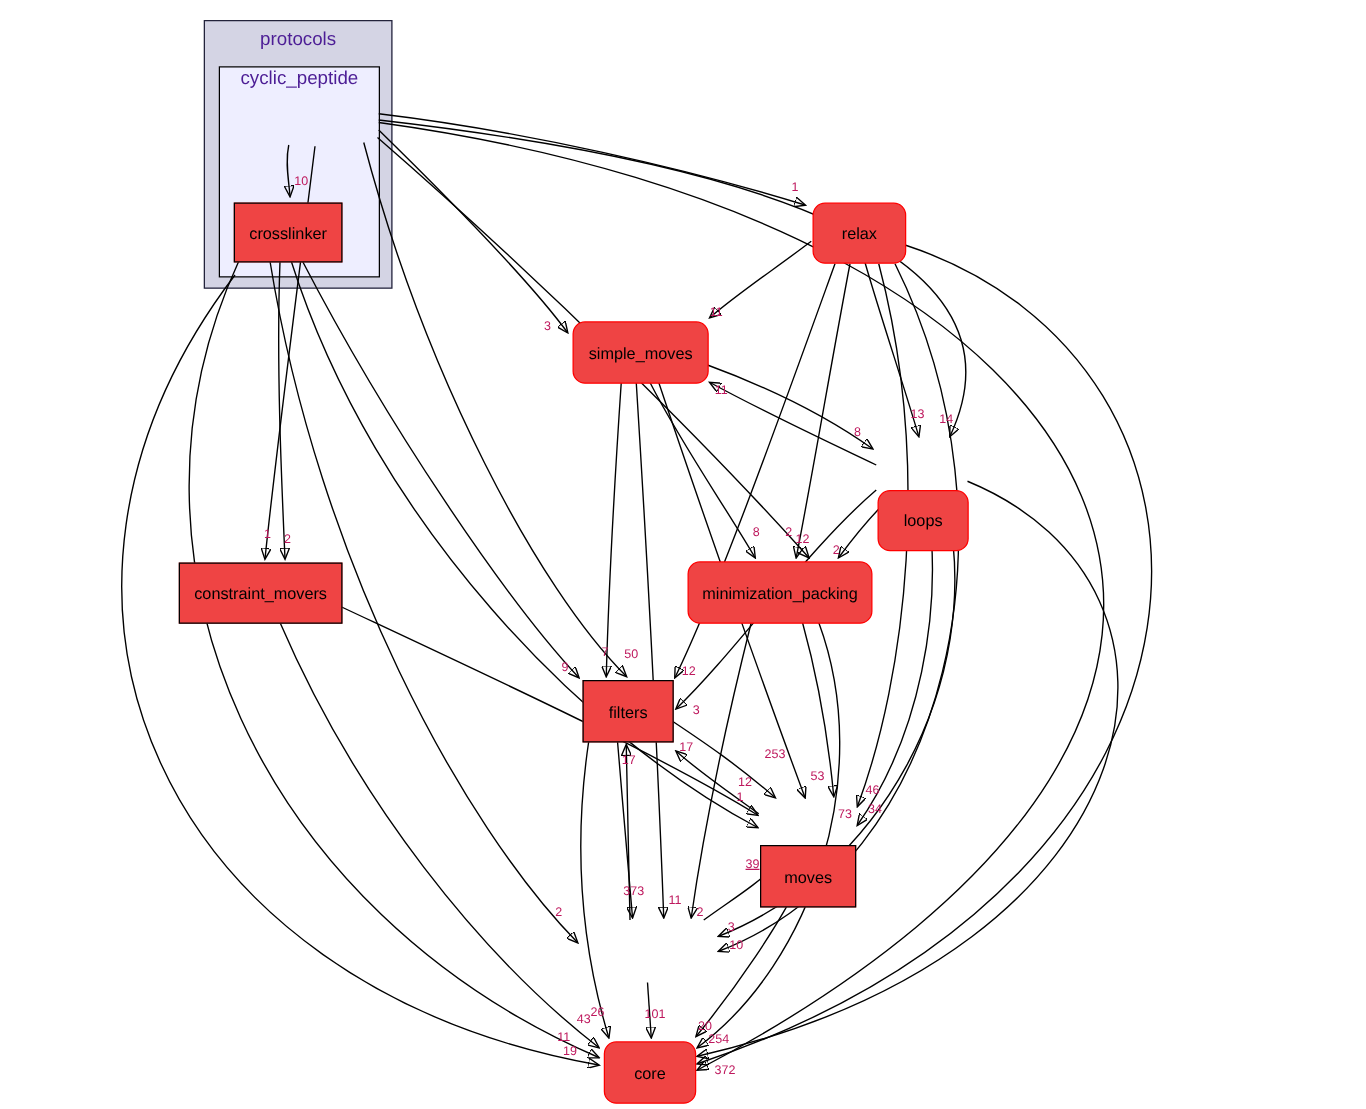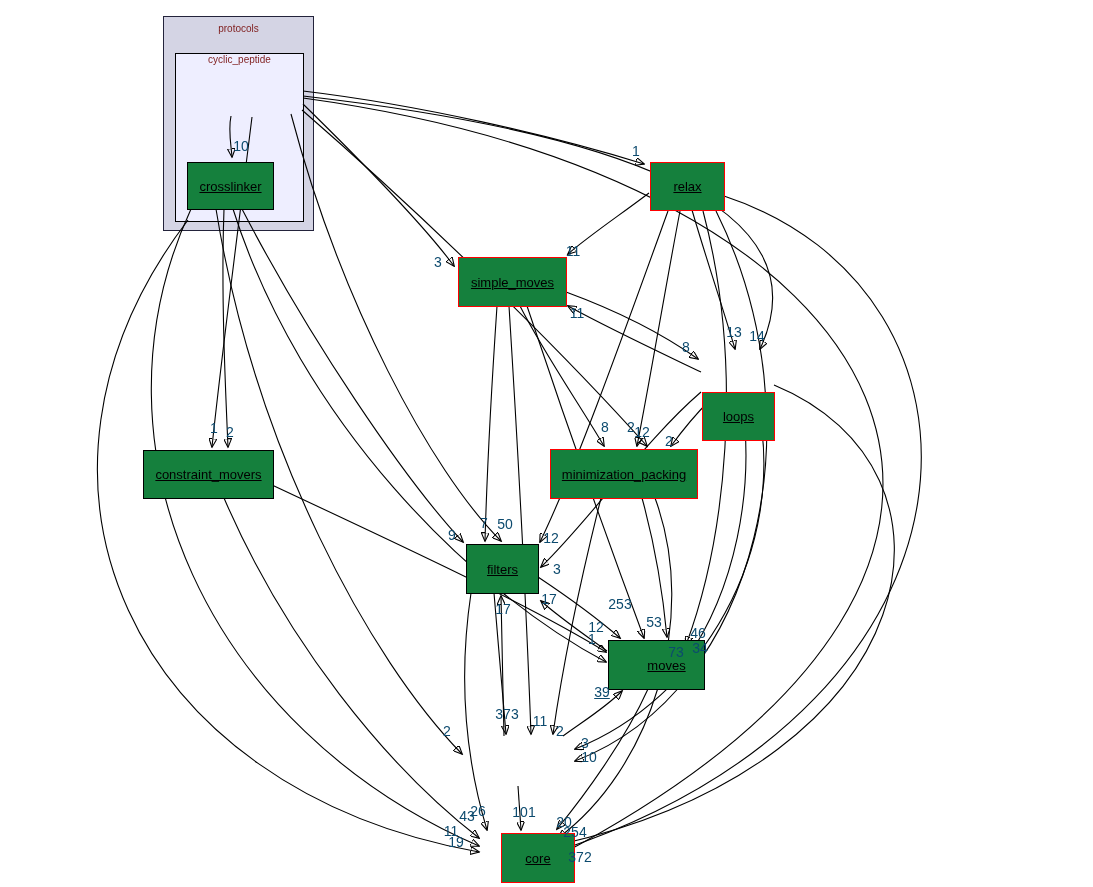--- a/index.html
+++ b/index.html
@@ -1,28 +1,28 @@
 <!DOCTYPE html>
 <html><head>
 <meta charset="utf-8">
 <style>
   html,body{margin:0;padding:0;background:#ffffff;}
   .stage{position:relative;width:1093px;height:887px;background:#ffffff;
          font-family:"Liberation Sans",sans-serif;overflow:hidden;}
   .cluster-outer{position:absolute;background:#d4d4e4;border:1px solid #23233b;z-index:1;}
   .cluster-inner{position:absolute;background:#eeeeff;border:1px solid #000000;z-index:2;}
-  .cluster-label{display:block;text-align:center;font-size:10px;color:#7f1d1d;}
+  .cluster-label{display:block;text-align:center;font-size:15px;color:#4c1d95;}
   .edge-svg{position:absolute;left:0;top:0;z-index:4;pointer-events:none;}
   .edge-svg path{fill:none;stroke:#000000;stroke-width:1.1px;}
-  .node{position:absolute;background:#15803d;border:1px solid #000000;z-index:5;
+  .node{position:absolute;background:#ef4444;border:1px solid #000000;z-index:5;
         display:flex;align-items:center;justify-content:center;
-        font-size:13px;color:#000;cursor:pointer;text-decoration:underline;}
-  .node.red{border-color:#ff0000;}
+        font-size:13px;color:#000;cursor:pointer;}
+  .node.red{border-color:#ff0000;border-radius:10px;}
   .edge-label{position:absolute;transform:translate(-50%,-50%);z-index:6;
-              font-size:14px;color:#0c4a6e;white-space:nowrap;line-height:1;}
+              font-size:10px;color:#be185d;white-space:nowrap;line-height:1;}
 </style>
 </head>
 <body>
 
 <div class="stage">
 
   <div class="cluster-outer" style="left:163px;top:16px;width:149px;height:213px;">
     <span class="cluster-label" style="margin-top:6px;">protocols</span>
   </div>
   <div class="cluster-inner" style="left:175px;top:53px;width:127px;height:167px;">
@@ -98,24 +98,24 @@
   </div>
   <div class="node red" style="left:550px;top:449px;width:146px;height:48px;">
     <span>minimization_packing</span>
   </div>
   <div class="node" style="left:143px;top:450px;width:129px;height:47px;">
     <span>constraint_movers</span>
   </div>
   <div class="node" style="left:466px;top:544px;width:71px;height:48px;">
     <span>filters</span>
   </div>
-  <div class="node" style="left:608px;top:640px;width:75px;height:48px;padding-left:20px;">
+  <div class="node" style="left:608px;top:676px;width:75px;height:48px;">
     <span>moves</span>
   </div>
-  <div class="node red" style="left:501px;top:833px;width:72px;height:48px;text-align:center;">
+  <div class="node red" style="left:483px;top:833px;width:72px;height:48px;text-align:center;">
     <span>core</span>
   </div>
 
 <div class="edge-label" style="left: 241px; top: 146px;">10</div>
     <div class="edge-label" style="left: 636px; top: 151px;">1</div>
     <div class="edge-label" style="left: 438px; top: 262px;">3</div>
     <div class="edge-label" style="left: 757px; top: 336px;">14</div>
     <div class="edge-label" style="left: 734px; top: 332px;">13</div>
     <div class="edge-label" style="left: 686px; top: 347px;">8</div>
     <div class="edge-label" style="left: 577px; top: 313px;">11</div>

